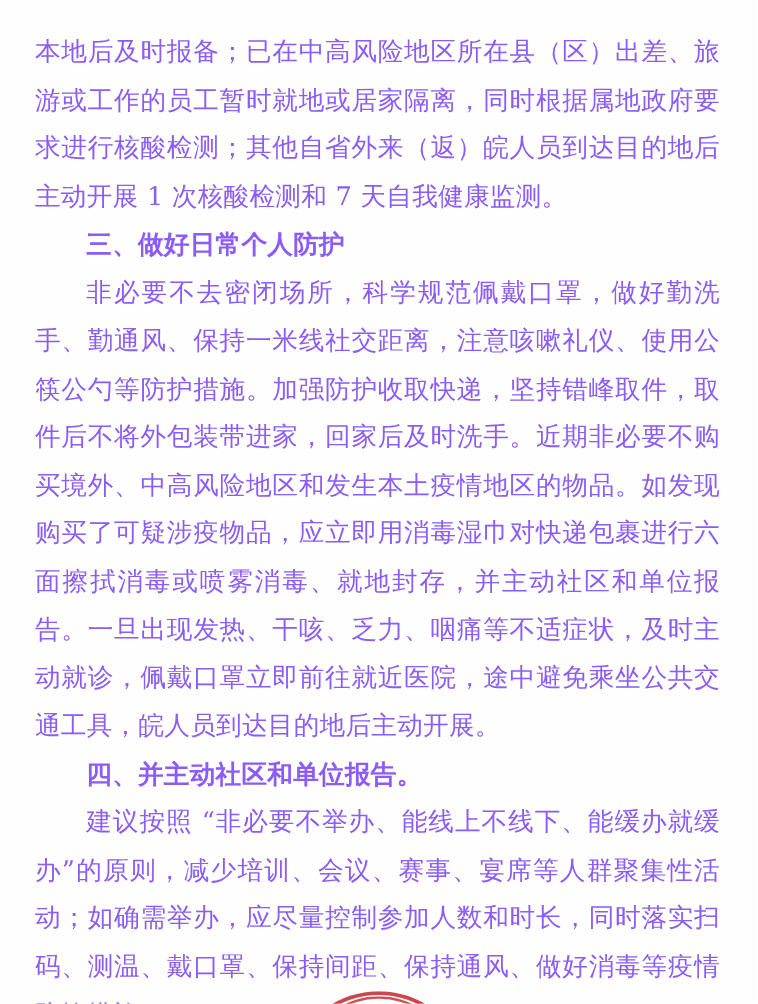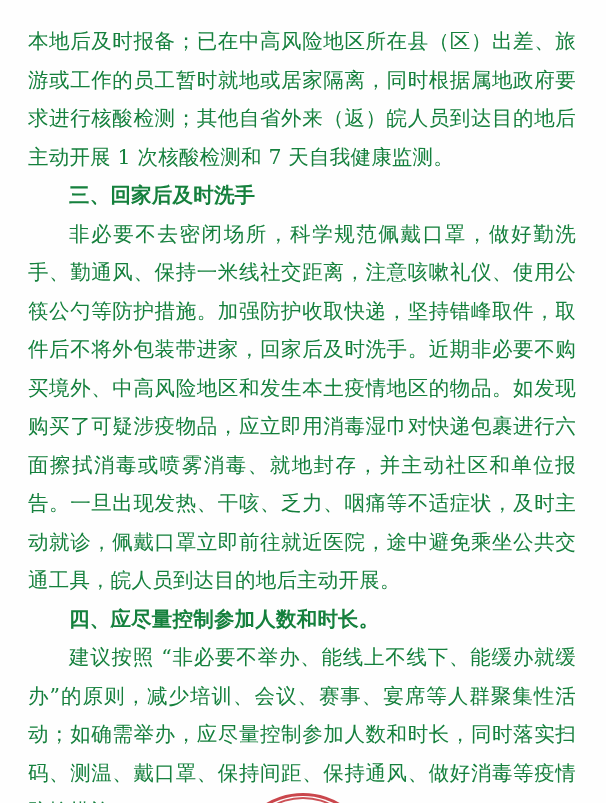--- a/index.html
+++ b/index.html
@@ -18,21 +18,21 @@
     position: relative;
     width: 606px;
     height: 803px;
     box-sizing: border-box;
     padding: 22px 30px 0 28px;
     background: #fefefe;
   }
   .para {
     font-size: 20.5px;
     line-height: 38.5px;
-    color: #15803d;
+    color: #8b5cf6;
     text-align: justify;
     text-justify: inter-ideograph;
     letter-spacing: 0.2px;
     margin: 0;
     font-family: "DejaVu Serif", serif;
     font-weight: 400;
   }
   .indent {
     text-indent: 2em;
   }
@@ -67,23 +67,23 @@
     box-sizing: border-box;
   }
 </style>
 </head>
 <body>
 
 <div class="page">
 
   <p class="para">本地后及时报备；已在中高风险地区所在县（区）出差、旅游或工作的员工暂时就地或居家隔离，同时根据属地政府要求进行核酸检测；其他自省外来（返）皖人员到达目的地后主动开展 1 次核酸检测和 7 天自我健康监测。</p>
 
-  <p class="para heading">三、回家后及时洗手</p>
+  <p class="para heading">三、做好日常个人防护</p>
 
   <p class="para indent">非必要不去密闭场所，科学规范佩戴口罩，做好勤洗手、勤通风、保持一米线社交距离，注意咳嗽礼仪、使用公筷公勺等防护措施。加强防护收取快递，坚持错峰取件，取件后不将外包装带进家，回家后及时洗手。近期非必要不购买境外、中高风险地区和发生本土疫情地区的物品。如发现购买了可疑涉疫物品，应立即用消毒湿巾对快递包裹进行六面擦拭消毒或喷雾消毒、就地封存，并主动社区和单位报告。一旦出现发热、干咳、乏力、咽痛等不适症状，及时主动就诊，佩戴口罩立即前往就近医院，途中避免乘坐公共交通工具，皖人员到达目的地后主动开展。</p>
 
-  <p class="para heading">四、应尽量控制参加人数和时长。</p>
+  <p class="para heading">四、并主动社区和单位报告。</p>
 
   <p class="para indent">建议按照 “非必要不举办、能线上不线下、能缓办就缓办”的原则，减少培训、会议、赛事、宴席等人群聚集性活动；如确需举办，应尽量控制参加人数和时长，同时落实扫码、测温、戴口罩、保持间距、保持通风、做好消毒等疫情防控措施。</p>
 
   <div class="seal"></div>
   <div class="seal-inner"></div>
 </div>
 
 </body></html>

